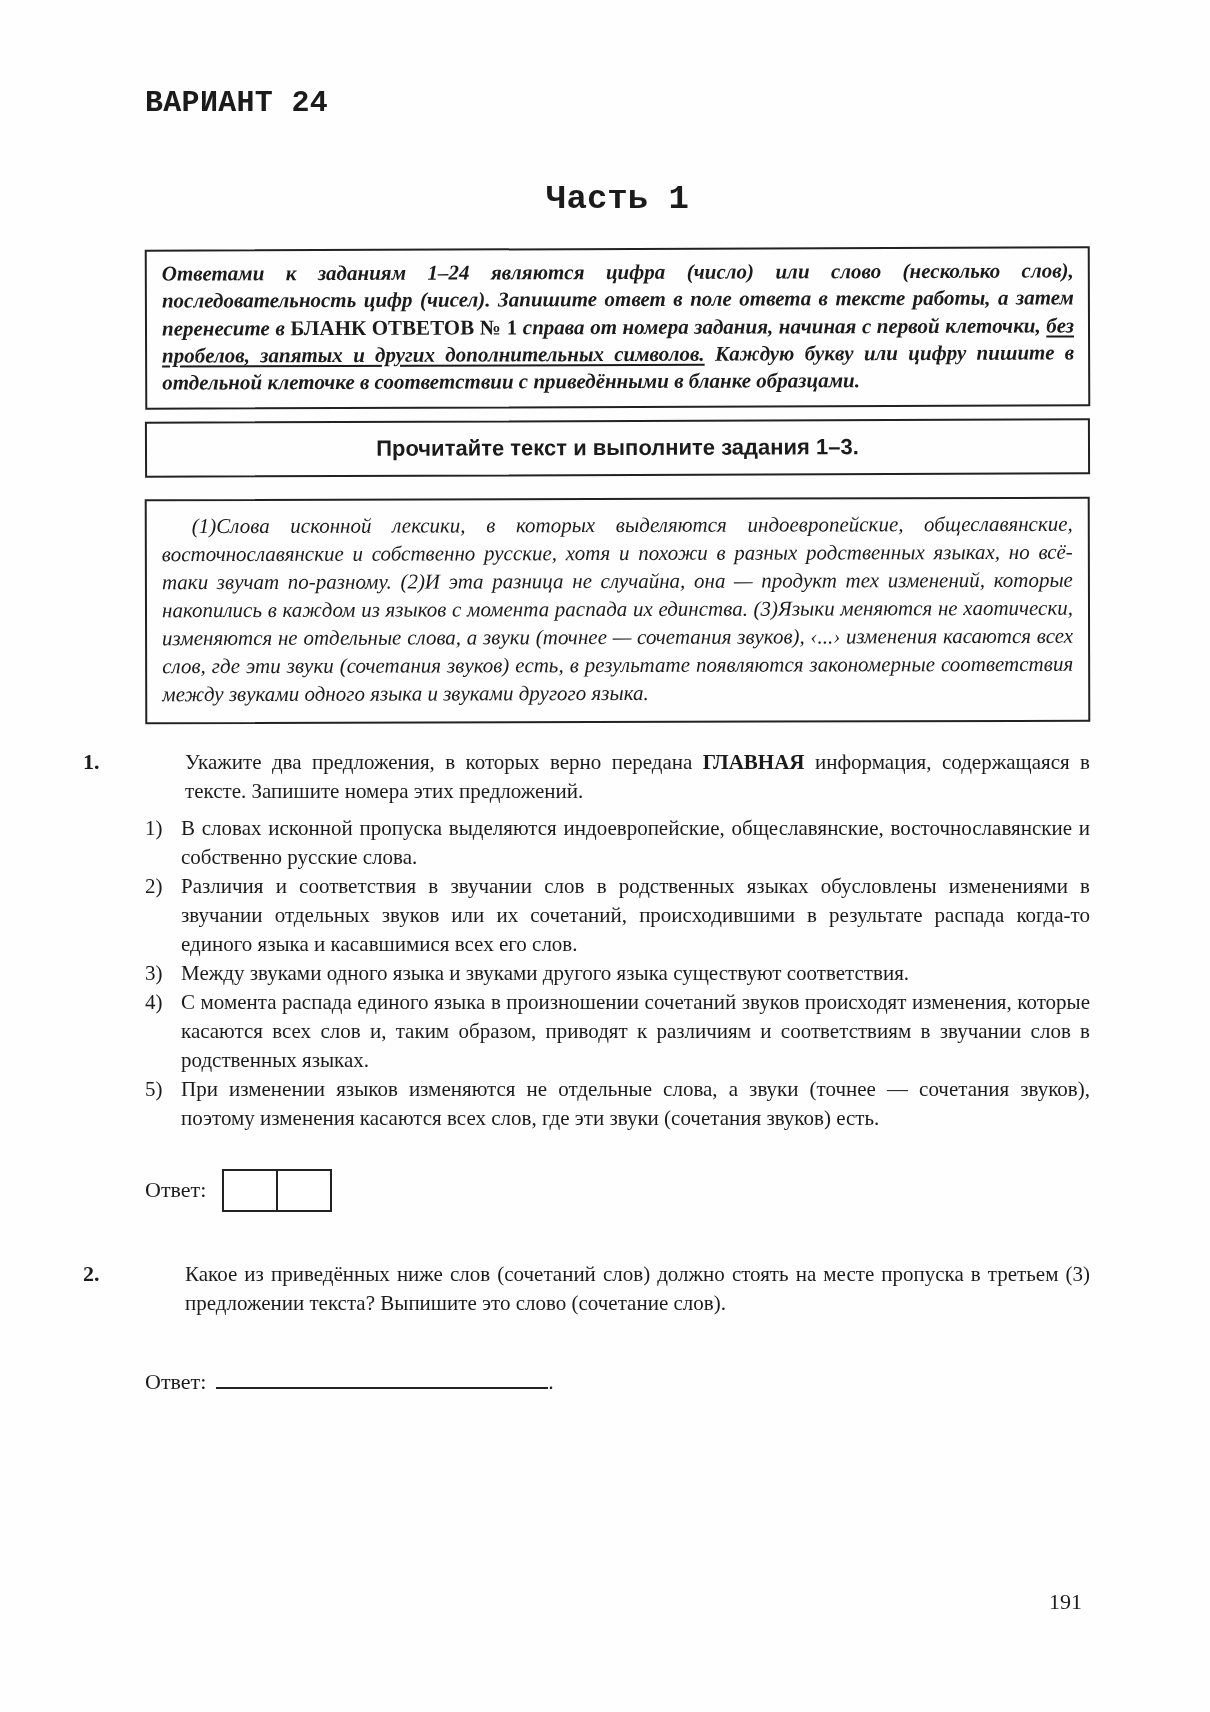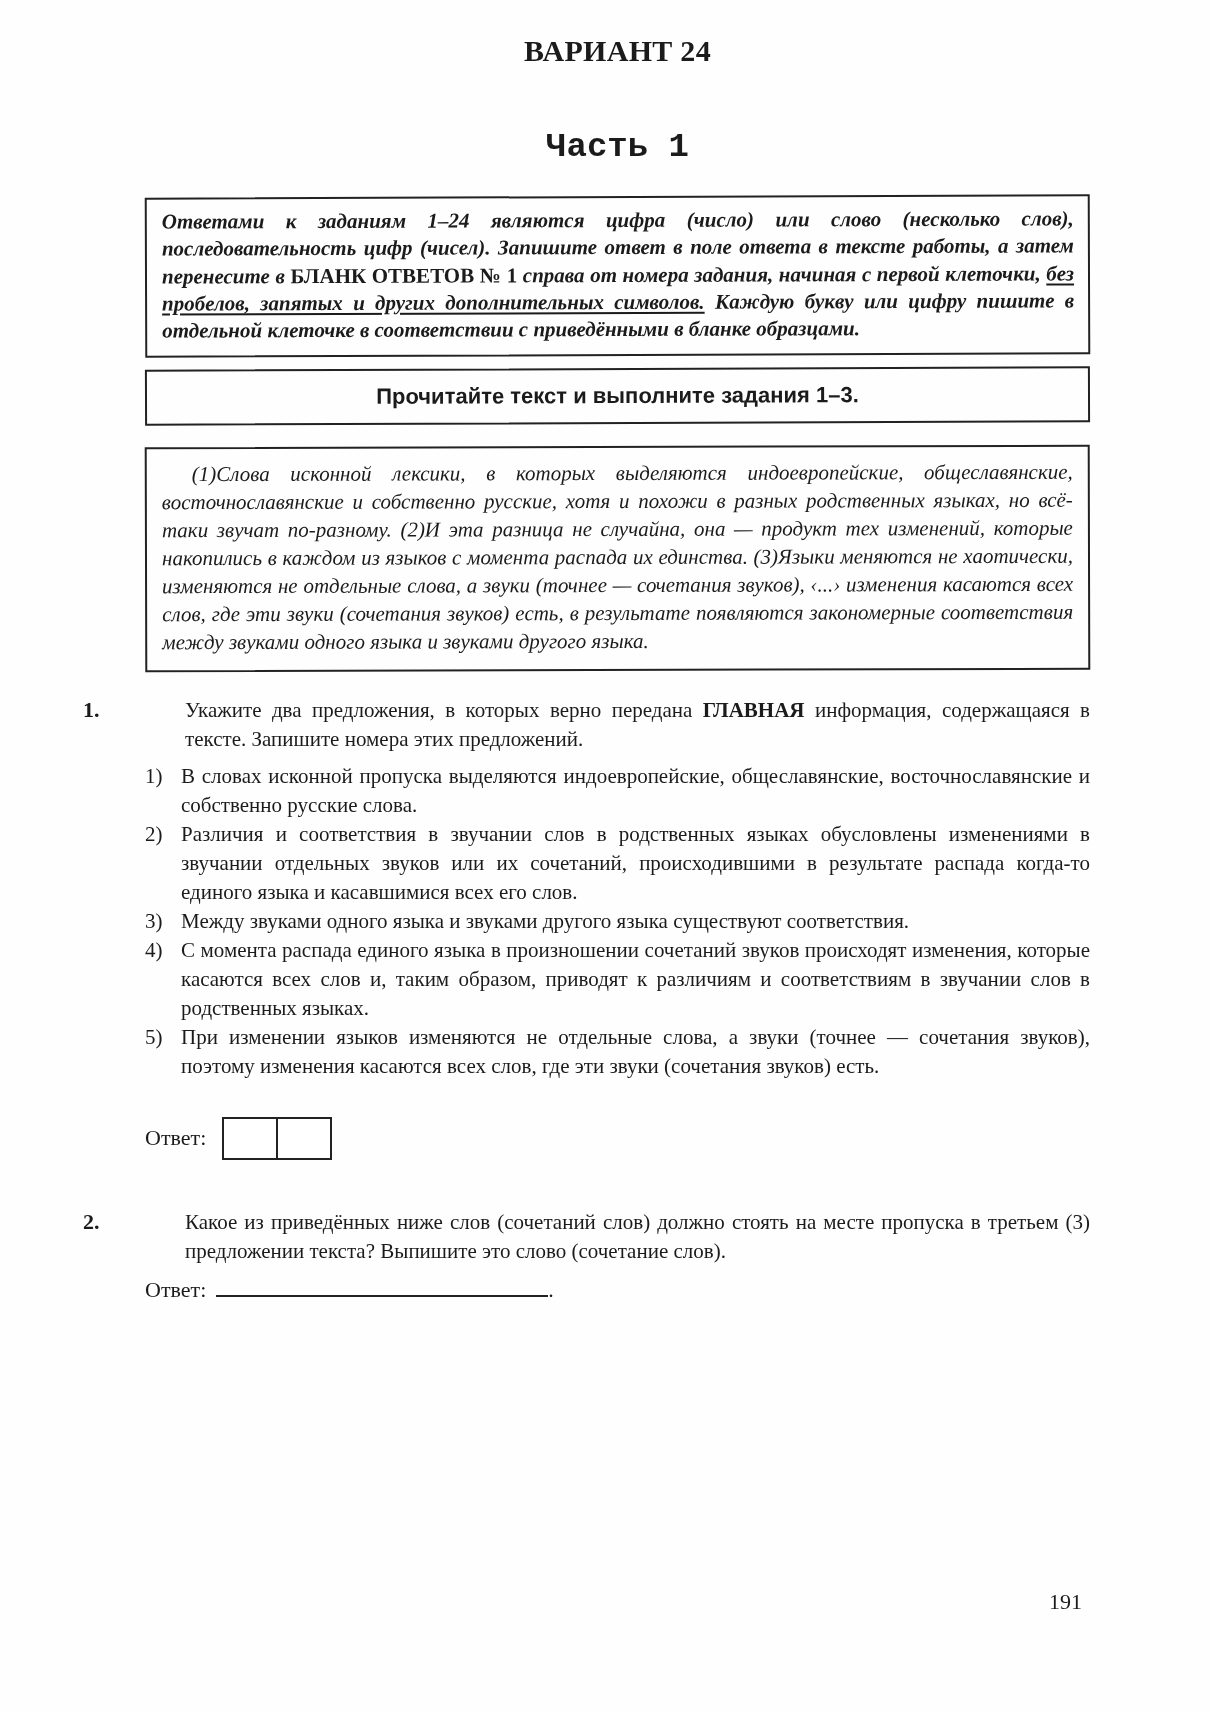--- a/index.html
+++ b/index.html
@@ -4,22 +4,22 @@
 <style>
   * { margin:0; padding:0; box-sizing:border-box; }
   html, body { background:#ffffff; }
   .page {
     width:1210px; height:1712px; background:#fefefe; position:relative;
     font-family:"Liberation Serif", serif; color:#1b1b1b; overflow:hidden;
   }
   .content { position:absolute; left:145px; top:0; width:945px; }
 
   .title {
-    text-align:center; font-family:Liberation Serif, serif;
-    font-weight:bold; font-size:30px; padding-top:34px; letter-spacing:0.3px;
+    text-align:left; font-family:Liberation Mono, monospace;
+    font-weight:bold; font-size:30px; padding-top:86px; letter-spacing:0.3px;
   }
   .part {
     text-align:center; font-family:Liberation Mono, monospace;
     font-weight:bold; font-size:34px; margin-top:60px;
   }
 
   .box { border:2px solid #222; }
 
   .instr-box {
     margin-top:30px; padding:9px 14px 11px 15px;
@@ -57,21 +57,21 @@
   .option .otext { flex:1; text-align:justify; }
 
   .answer-row { margin-top:36px; display:flex; align-items:center; font-size:22px; }
   .answer-cells { display:flex; margin-left:16px; }
   .cell { width:56px; height:43px; border:2px solid #222; background:#fff; }
   .cell + .cell { margin-left:-2px; }
 
   .q2-options { margin-top:14px; }
   .q2-options .q2-opt { font-size:21px; line-height:1.42; }
 
-  .answer-row2 { margin-top:12px; font-size:22px; }
+  .answer-row2 { margin-top:52px; font-size:22px; }
   .answer-line {
     display:inline-block; width:332px; border-bottom:2px solid #222;
     height:20px; margin-left:10px; vertical-align:baseline;
   }
 
   .page-num { position:absolute; right:128px; bottom:97px; font-size:22px; }
 </style>
 </head>
 <body>
 

